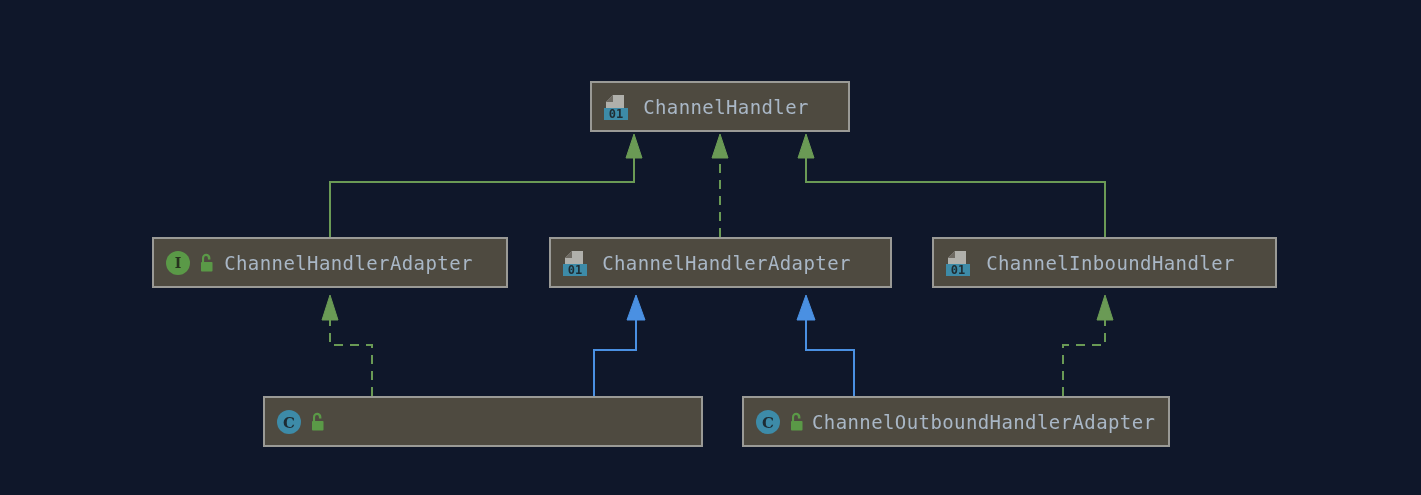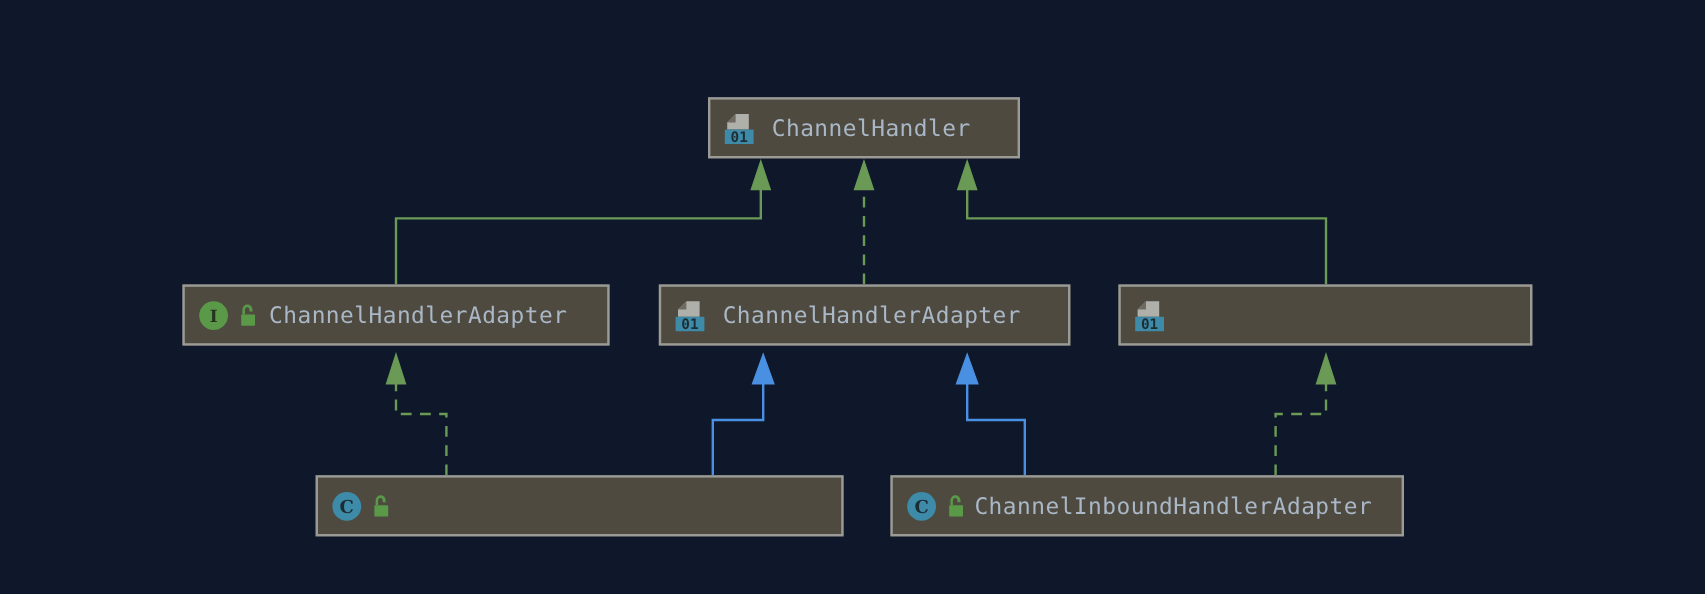--- a/index.html
+++ b/index.html
@@ -156,20 +156,21 @@
     <div class="node-icons">
       <span class="icon">
         <svg width="26" height="28" viewBox="0 0 26 28">
           <path d="M10 2 L21 2 L21 15 L3 15 L3 9 Z" fill="#b0b0ab"></path>
           <path d="M10 2 L10 9 L3 9 Z" fill="#6e6a62"></path>
           <rect x="1" y="15" width="24" height="12" fill="#3d8ba8"></rect>
           <text x="13" y="25" font-family="DejaVu Sans Mono, monospace" font-size="12" font-weight="bold" fill="#1f2d33" text-anchor="middle">01</text>
         </svg>
       </span>
     </div>
+    <div class="node-label">ChannelInboundHandler</div>
   </div>
 
   <div class="node" style="left:263px; top:396px; width:440px;">
     <div class="node-icons">
       <span class="icon">
         <svg width="26" height="26" viewBox="0 0 26 26">
           <circle cx="13" cy="13" r="12" fill="#3d8ba8"></circle>
           <text x="13" y="18.5" font-family="DejaVu Serif, serif" font-size="15" font-weight="bold" fill="#1d2c33" text-anchor="middle">C</text>
         </svg>
       </span>
@@ -192,16 +193,16 @@
         </svg>
       </span>
       <span class="icon">
         <svg width="19" height="22" viewBox="0 0 19 22">
           <path d="M5 10 L5 6 A4.2 4.2 0 0 1 13.4 6 L13.4 7.6 L10.9 7.6 L10.9 6
                    A1.9 1.9 0 0 0 7.1 6 L7.1 10 Z" fill="#5a9947"></path>
           <rect x="4" y="10" width="11.5" height="9.5" rx="0.8" fill="#5a9947"></rect>
         </svg>
       </span>
     </div>
-    <div class="node-label">ChannelInboundHandlerAdapter</div>
+    <div class="node-label">ChannelOutboundHandlerAdapter</div>
   </div>
 
 </div>
 
 </body></html>

